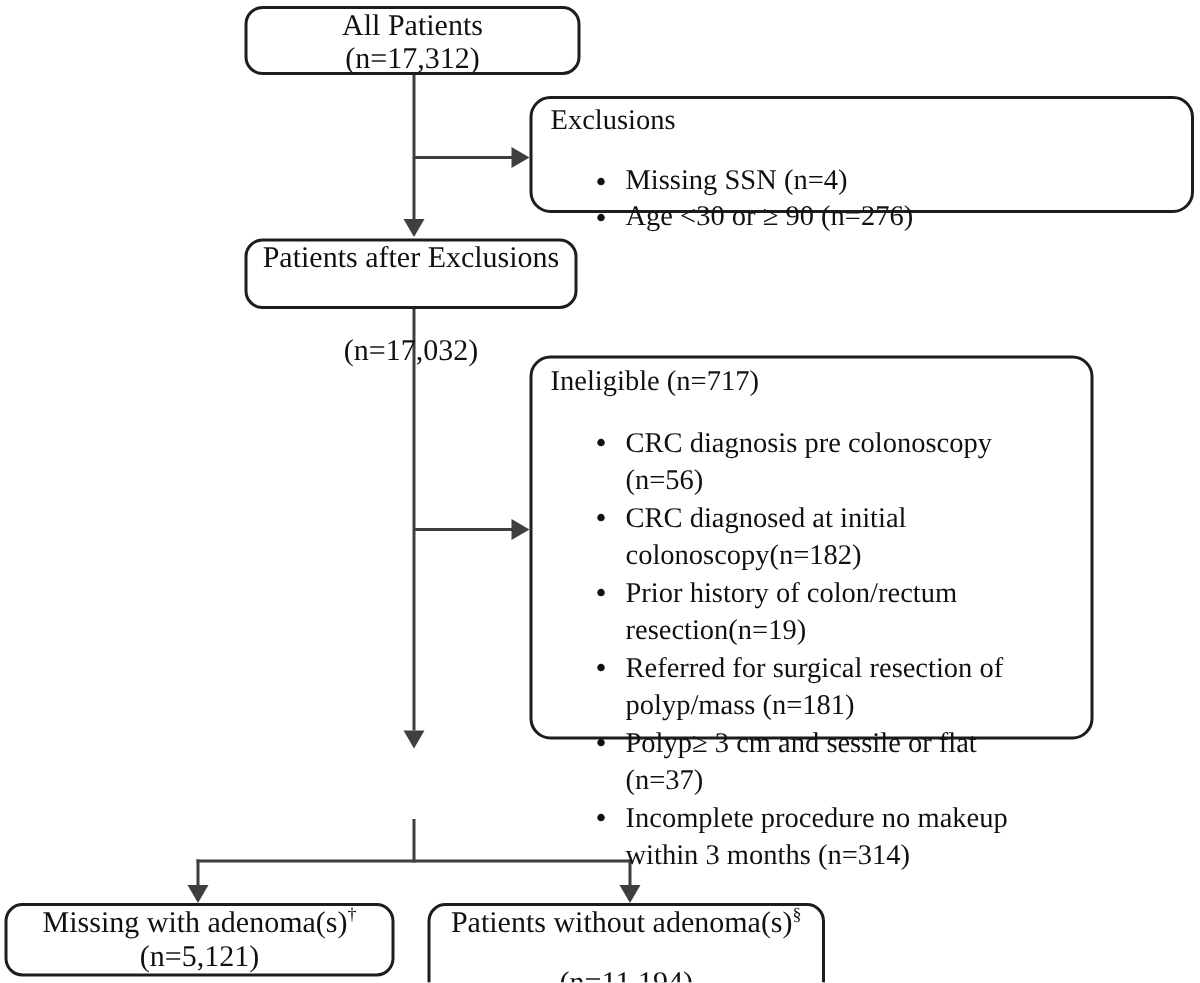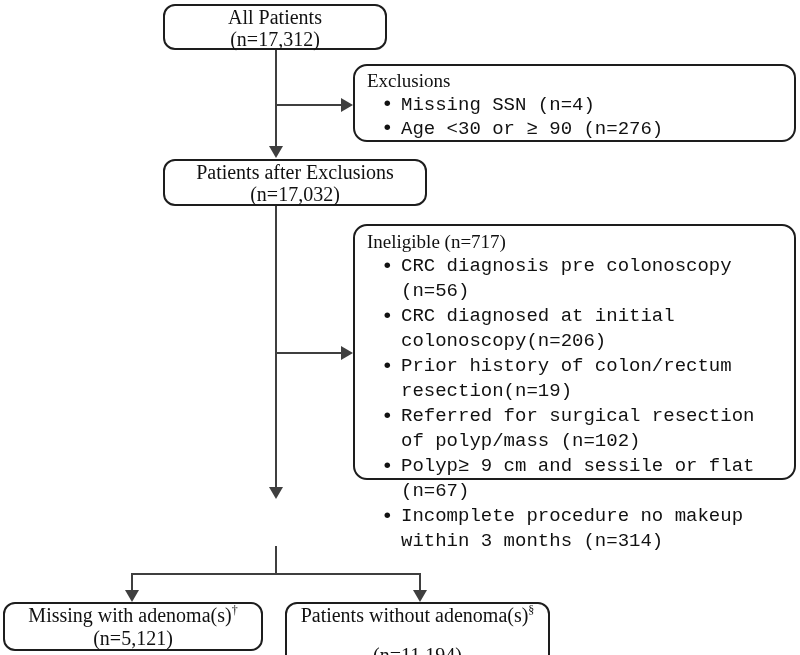--- a/index.html
+++ b/index.html
@@ -36,24 +36,23 @@
     border-radius: 14px;
     font-size: 19px;
     padding: 2px 6px 2px 12px;
   }
   .list-title {
     line-height: 25px;
     padding-top: 1px;
     font-family: Liberation Serif, serif;
   }
   .listbox ul {
-    margin: 0;
+    margin: 16px;
     padding: 0;
     list-style: none;
-    font-family: Liberation Mono, monospace;
   }
   .listbox li {
     position: relative;
     padding-left: 34px;
     line-height: 25px;
   }
   .listbox li::before {
     content: "\2022";
     position: absolute;
     left: 14px;
@@ -84,22 +83,22 @@
     position: absolute;
     width: 0; height: 0;
     border-top: 7px solid transparent;
     border-bottom: 7px solid transparent;
     border-left: 12px solid #3f3f3f;
   }
 
   
   #box-all-patients      { left: 163px; top: 4px;   width: 224px; height: 46px; }
   #box-exclusions        { left: 353px; top: 64px;  width: 443px; height: 78px; }
-  #box-after-exclusions  { left: 163px; top: 159px; width: 264px; height: 47px; }
-  #box-ineligible        { left: 353px; top: 224px; width: 443px; height: 256px; }
+  #box-after-exclusions  { left: 163px; top: 159px; width: 222px; height: 47px; gap: 40px; }
+  #box-ineligible        { left: 353px; top: 237px; width: 376px; height: 256px; }
   #box-study-eligible    { left: 163px; top: 499px; width: 222px; height: 47px; }
   #box-with-adenoma      { left: 3px;   top: 602px; width: 260px; height: 49px; }
   #box-without-adenoma   { left: 285px; top: 602px; width: 265px; height: 66px; }
 
   
   #line-v1 { left: 275px; top: 50px;  height: 97px; }
   #arrow-v1 { left: 269px; top: 146px; }
   #line-h1 { left: 276px; top: 104px; width: 66px; }
   #arrow-h1 { left: 341px; top: 98px; }
   #line-v2 { left: 275px; top: 206px; height: 281px; }
@@ -150,24 +149,24 @@
 
   <div class="box centered" id="box-after-exclusions">
     <div>Patients after Exclusions</div>
     <div>(n=17,032)</div>
   </div>
 
   <div class="box listbox" id="box-ineligible">
     <div class="list-title">Ineligible (n=717)</div>
     <ul>
       <li>CRC diagnosis pre colonoscopy (n=56)</li>
-      <li>CRC diagnosed at initial colonoscopy(n=206)</li>
+      <li>CRC diagnosed at initial colonoscopy(n=182)</li>
       <li>Prior history of colon/rectum resection(n=19)</li>
-      <li>Referred for surgical resection of polyp/mass (n=102)</li>
-      <li>Polyp≥ 9 cm and sessile or flat (n=67)</li>
+      <li>Referred for surgical resection of polyp/mass (n=181)</li>
+      <li>Polyp≥ 3 cm and sessile or flat (n=37)</li>
       <li>Incomplete procedure no makeup within 3 months (n=314)</li>
     </ul>
   </div>
 
 
   <div class="box centered" id="box-with-adenoma">
     <div><span>Missing with adenoma(s)</span><sup>†</sup></div>
     <div>(n=5,121)</div>
   </div>
 

